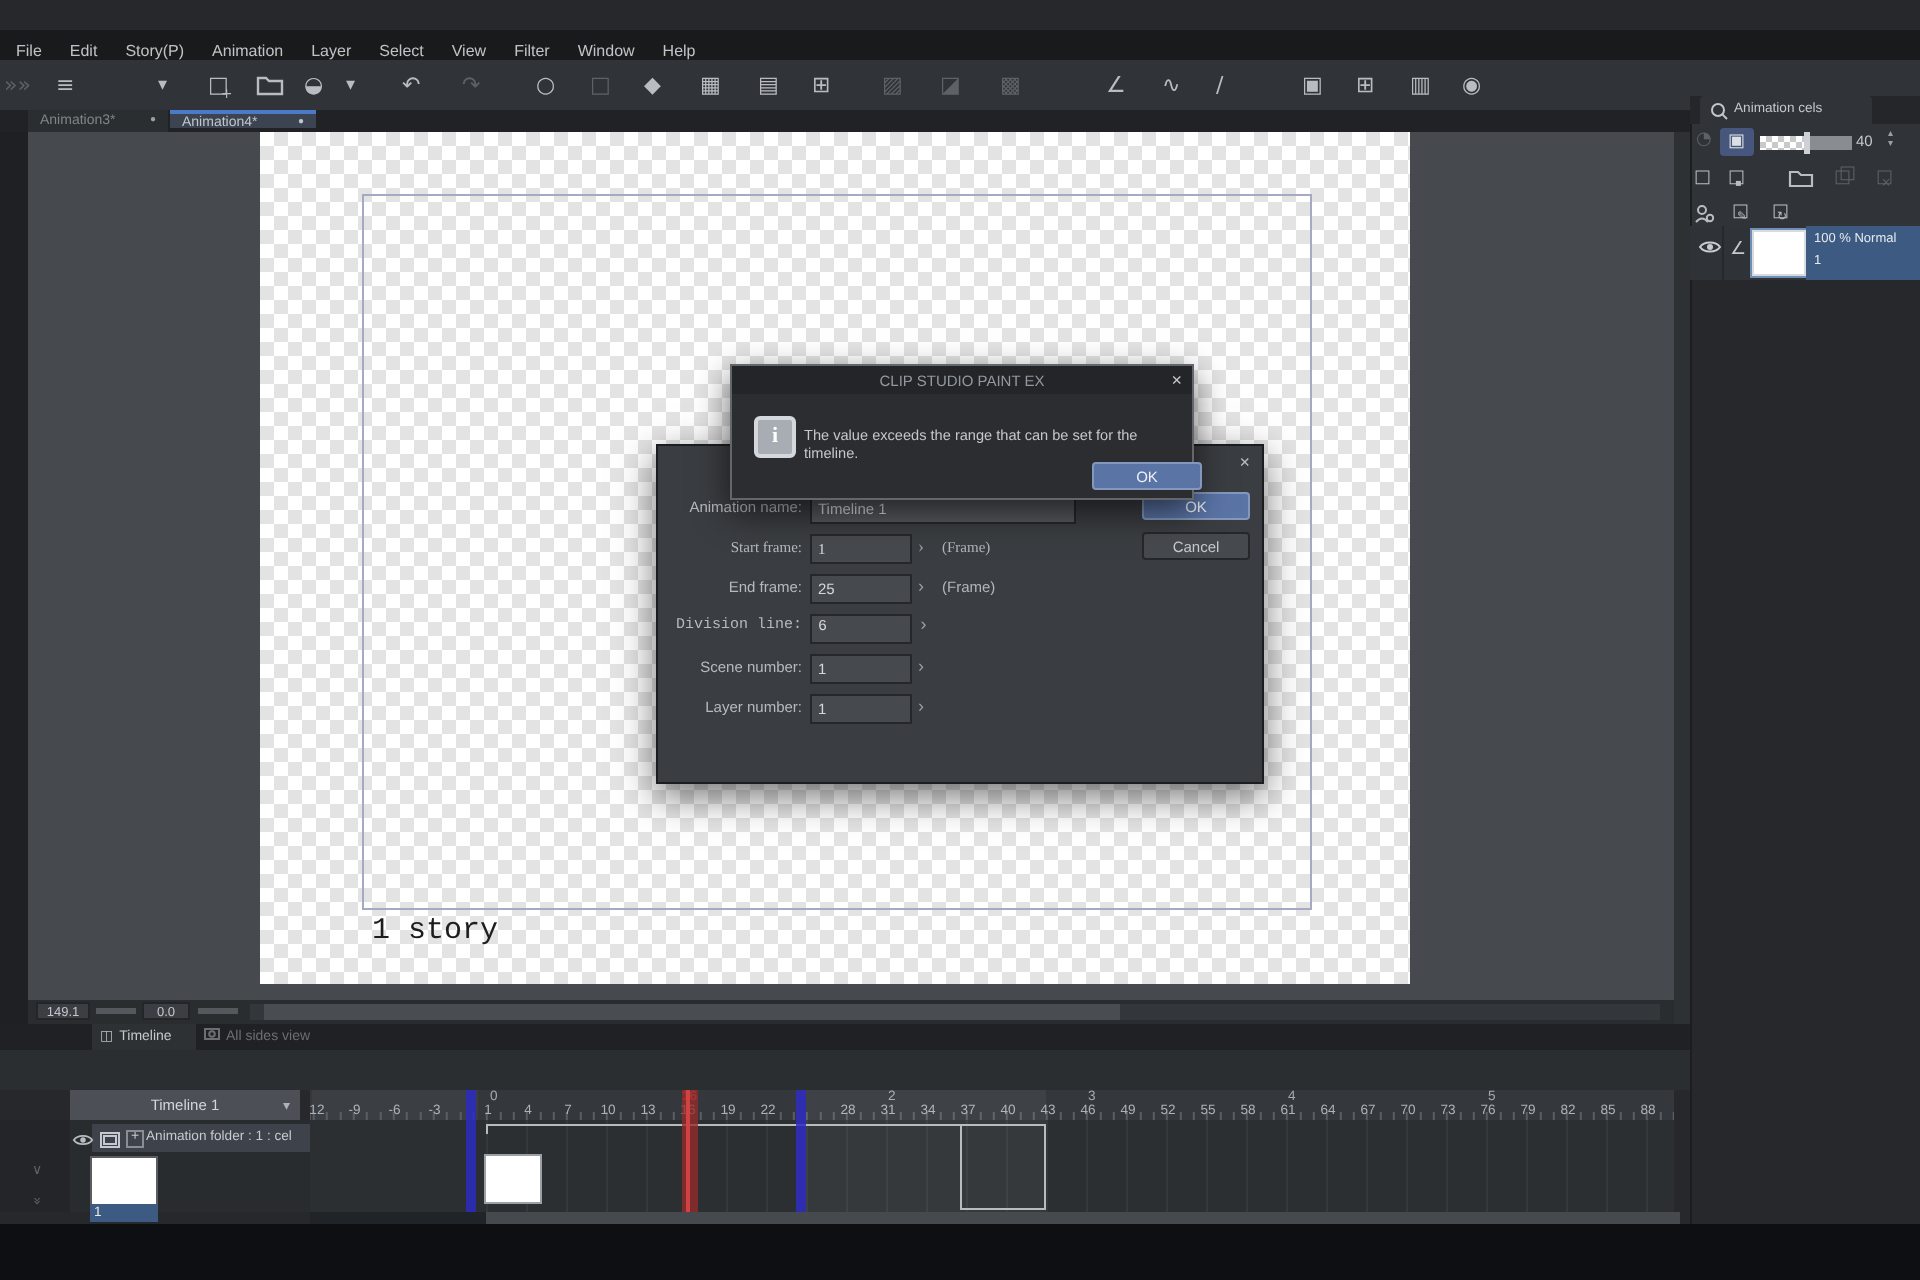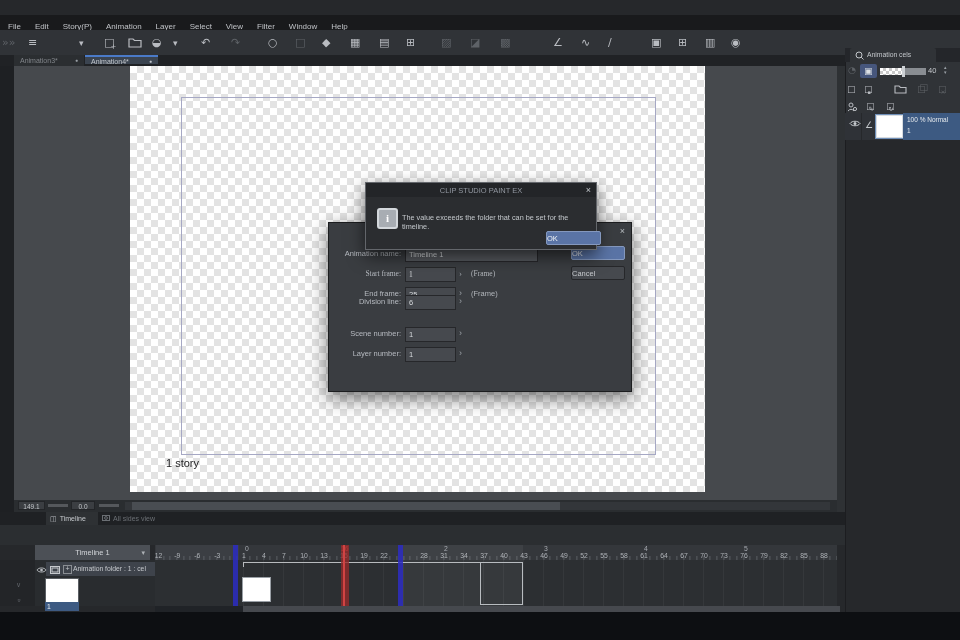--- a/index.html
+++ b/index.html
@@ -25,39 +25,39 @@
   .ctab .dot{position:absolute;right:6px;top:3px;font-size:5px;line-height:5px;}
   
   .pasteboard{left:14px;top:66px;width:823px;height:434px;background:#46494d;}
   .leftstrip{left:0;top:66px;width:14px;height:446px;background:#1e2023;}
   .rightstrip{left:837px;top:66px;width:8px;height:446px;background:#2e3134;}
   .canvas{left:130px;top:66px;width:575px;height:426px;background-color:#fff;
     background-image:linear-gradient(45deg,#e3e3e3 25%,transparent 25%,transparent 75%,#e3e3e3 75%),
                      linear-gradient(45deg,#e3e3e3 25%,transparent 25%,transparent 75%,#e3e3e3 75%);
     background-size:14px 14px;background-position:0 0,7px 7px;}
   .guide{position:absolute;left:51px;top:31px;width:473px;height:356px;border:1px solid #a6a8c4;}
-  .story{position:absolute;left:36px;top:391px;font-size:11px;color:#1d1d1f;}
+  .story{position:absolute;left:56px;top:391px;font-size:15px;color:#1d1d1f;font-family:Liberation Mono, monospace;}
   
   .statusrow{left:14px;top:500px;width:823px;height:12px;background:#2a2d30;}
   .numbox{position:absolute;height:9px;background:#3b3e42;border:1px solid #232528;font-size:6.5px;
           color:#c2c5c9;text-align:center;line-height:9px;box-sizing:border-box;}
   .mini-slider{position:absolute;height:3px;background:#55585c;}
   .hscroll{position:absolute;left:125px;top:502px;width:705px;height:8px;background:#33363a;}
   .hscroll-thumb{position:absolute;left:132px;top:502px;width:428px;height:8px;background:#494d52;}
   
   .settings-dialog{left:328px;top:222px;width:302px;height:168px;background:#3a3d41;border:1px solid #1c1d1f;
                    box-shadow:0 6px 18px rgba(0,0,0,.55);z-index:50;}
   .sd-row{position:absolute;left:2px;width:298px;height:15px;}
   .sd-label{position:absolute;left:0;top:2px;width:68px;text-align:right;font-size:7.5px;color:#b6bac0;}
   .sd-input{position:absolute;left:72px;top:0;width:43px;height:13px;background:#46494e;border:1px solid #26272a;
             color:#d6d9dc;padding:0 3px;font-size:7.5px;line-height:13px;}
   .sd-input.wide{width:125px;background:#54575c;}
   .sd-arrow{position:absolute;left:126px;top:1px;color:#9ca1a7;font-size:9px;line-height:11px;}
   .sd-suffix{position:absolute;left:138px;top:2px;font-size:7.5px;color:#b2b6bb;}
-  .btn{position:absolute;font-size:7.5px;text-align:left;border-radius:2px;box-sizing:border-box;}
+  .btn{position:absolute;font-size:7.5px;text-align:center;border-radius:2px;box-sizing:border-box;}
   .btn.primary{background:#5a74a6;border:1px solid #8498be;color:#eef1f5;}
   .btn.normal{background:#46494e;border:1px solid #26272a;color:#c6c9cd;}
   .error-dialog{left:365px;top:182px;width:230px;height:66px;background:#2b2d30;border:1px solid #63666b;
                 box-shadow:0 6px 16px rgba(0,0,0,.6);z-index:60;}
   .ed-title{position:absolute;left:0;top:0;width:100%;height:14px;background:#232528;}
   .ed-title .t{position:absolute;left:0;right:0;top:3px;text-align:center;font-size:7.5px;color:#9297a0;}
   .ed-close{position:absolute;right:5px;top:2px;font-size:9px;color:#c2c6cb;}
   .ed-icon{position:absolute;left:11px;top:25px;width:17px;height:17px;background:#a8adb3;border:2px solid #d4d8dc;
            border-radius:3px;color:#fff;font-weight:bold;font-size:11px;text-align:center;line-height:17px;
            font-family:"Liberation Serif",serif;}
@@ -373,21 +373,21 @@
           <div class="sd-input">1</div>
           <span class="sd-arrow">›</span>
           <span class="sd-suffix">(Frame)</span>
         </div>
         <div class="sd-row" style="top: 64px;">
           <span class="sd-label">End frame:</span>
           <div class="sd-input">25</div>
           <span class="sd-arrow">›</span>
           <span class="sd-suffix">(Frame)</span>
         </div>
-        <div class="sd-row" style="top: 72px;">
+        <div class="sd-row" style="top: 84px; font-family: Liberation Mono, monospace;">
           <span class="sd-label">Division line:</span>
           <div class="sd-input">6</div>
           <span class="sd-arrow">›</span>
         </div>
         <div class="sd-row" style="top: 104px;">
           <span class="sd-label">Scene number:</span>
           <div class="sd-input">1</div>
           <span class="sd-arrow">›</span>
         </div>
         <div class="sd-row" style="top: 124px;">
@@ -399,21 +399,21 @@
     <div class="btn primary" style="left:242px;top:23px;width:54px;height:14px;line-height:13px">OK</div>
     <div class="btn normal" style="left:242px;top:43px;width:54px;height:14px;line-height:13px">Cancel</div>
   </div>
 
   <div class="abs error-dialog">
     <div class="ed-title">
       <div class="t">CLIP STUDIO PAINT EX</div>
       <span class="ed-close">×</span>
     </div>
     <div class="ed-icon">i</div>
-    <div class="ed-msg">The value exceeds the folder that can be set for the timeline.</div>
+    <div class="ed-msg">The value exceeds the range that can be set for the timeline.</div>
     <div class="btn primary" style="left:180px;top:48px;width:55px;height:14px;line-height:13px">OK</div>
   </div>
 
   <div class="abs taskbar">
     
     
     
     
     
     

